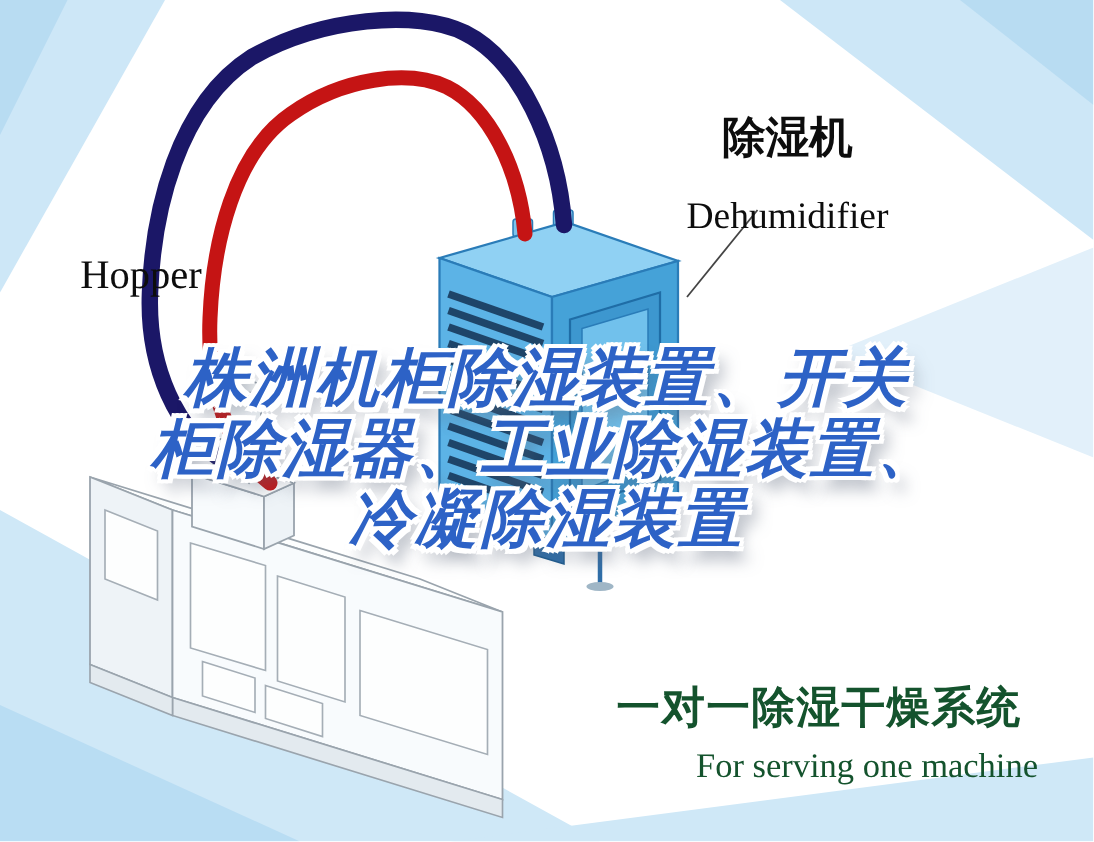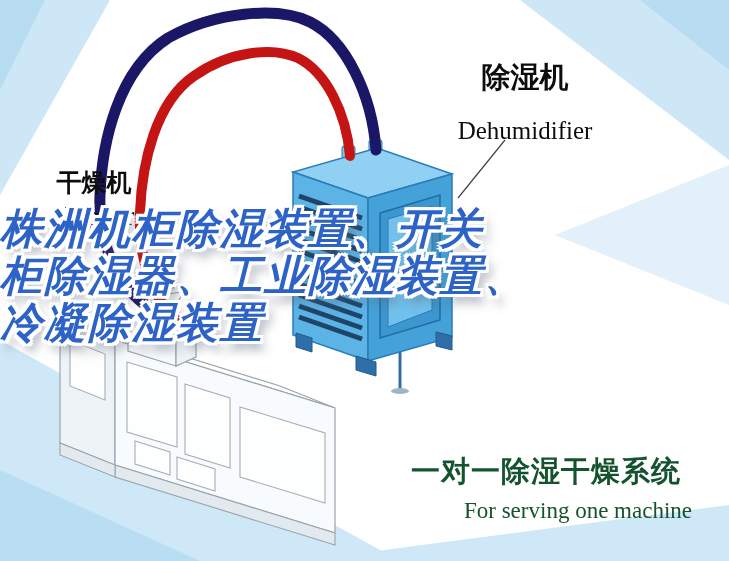--- a/index.html
+++ b/index.html
@@ -31,36 +31,35 @@
   
   .pipe{fill:none;stroke-linecap:round;}
   .pipe-navy{stroke:var(--pipe-navy,#1b1767);stroke-width:11;}
   .pipe-red{stroke:var(--pipe-red,#c51414);stroke-width:10;}
   .leader{stroke:#444;stroke-width:1.2;}
 
   
   .callout{position:absolute;text-align:center;color:#0d0d0d;}
   .callout-cn{font-weight:bold;}
   .callout-en{font-family:"Liberation Serif",serif;}
-  .dehum-label{left:420px;top:58px;width:210px;}
+  .dehum-label{left:420px;top:72px;width:210px;}
   .dehum-label .callout-cn{font-size:29px;}
   .dehum-label .callout-en{font-size:25px;margin-top:19px;}
   .hopper-label{left:20px;top:166px;width:148px;}
   .hopper-label .callout-cn{font-size:25px;}
   .hopper-label .callout-en{font-size:27px;margin-top:2px;}
 
   .main-title{
-    position:absolute;left:0;top:206px;width:729px;
+    position:absolute;left:0;top:228px;width:729px;text-align:center;
     font-size:42px;line-height:47px;font-weight:bold;font-style:italic;
     letter-spacing:2px;color:var(--title-blue,#2d62c6);
     text-shadow:
       -3px -3px 0 #fff, 3px -3px 0 #fff, -3px 3px 0 #fff, 3px 3px 0 #fff,
       -3px 0 0 #fff, 3px 0 0 #fff, 0 -3px 0 #fff, 0 3px 0 #fff,
       6px 9px 10px rgba(90,100,120,0.55);
-    font-family: Liberation Serif, serif;
   }
 
   .caption{position:absolute;left:400px;top:452px;width:292px;text-align:center;color:#14532d;}
   .caption-cn{font-size:29px;font-weight:bold;letter-spacing:1px;}
   .caption-en{font-family:"Liberation Serif",serif;font-size:23px;margin-top:6px;text-align:right;}
 </style>
 </head>
 <body>
 
 <div class="canvas">
@@ -138,21 +137,20 @@
 
     <line class="leader" x1="505" y1="140" x2="458" y2="198"></line>
   </svg>
 
   <div class="callout dehum-label">
     <div class="callout-cn">除湿机</div>
     <div class="callout-en">Dehumidifier</div>
   </div>
 
   <div class="callout hopper-label">
-    <div class="callout-cn">干燥机</div>
     <div class="callout-en">Hopper</div>
   </div>
 
   <div class="main-title">
     <div>株洲机柜除湿装置、开关</div>
     <div>柜除湿器、工业除湿装置、</div>
     <div>冷凝除湿装置</div>
   </div>
 
   <div class="caption">

